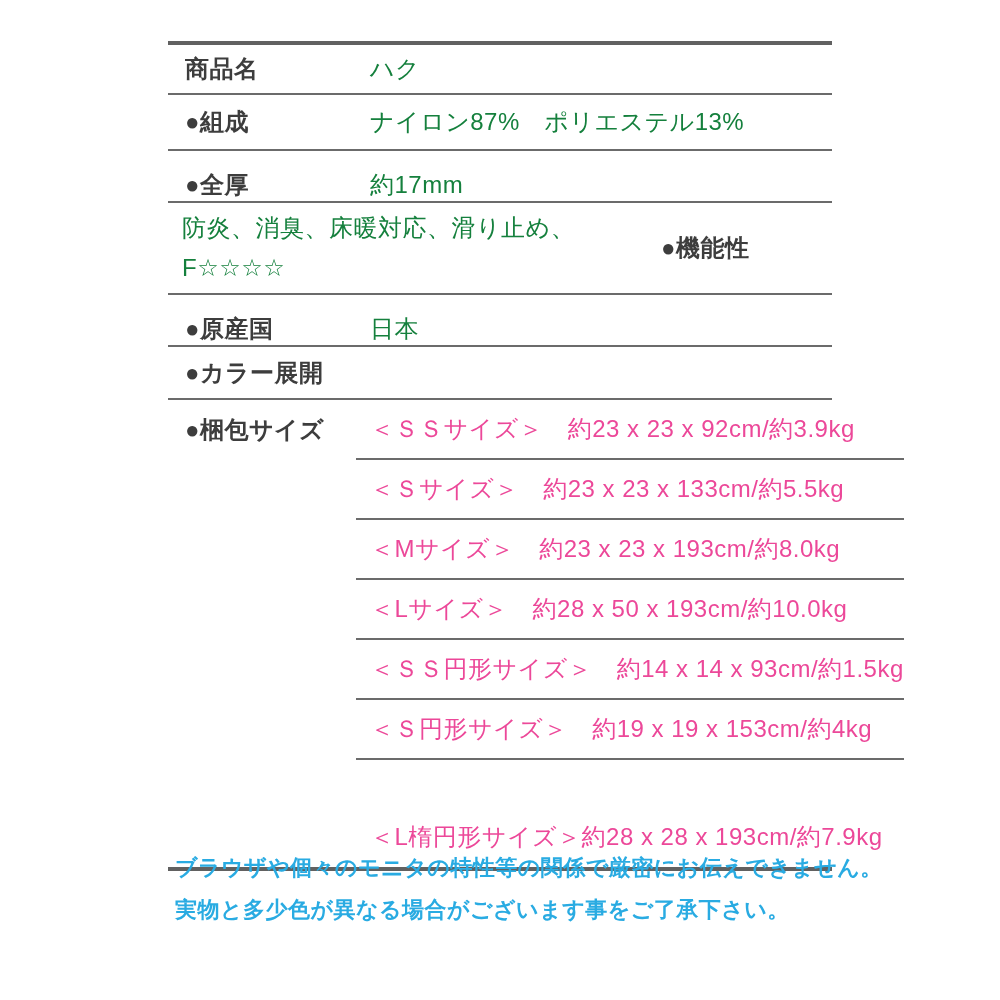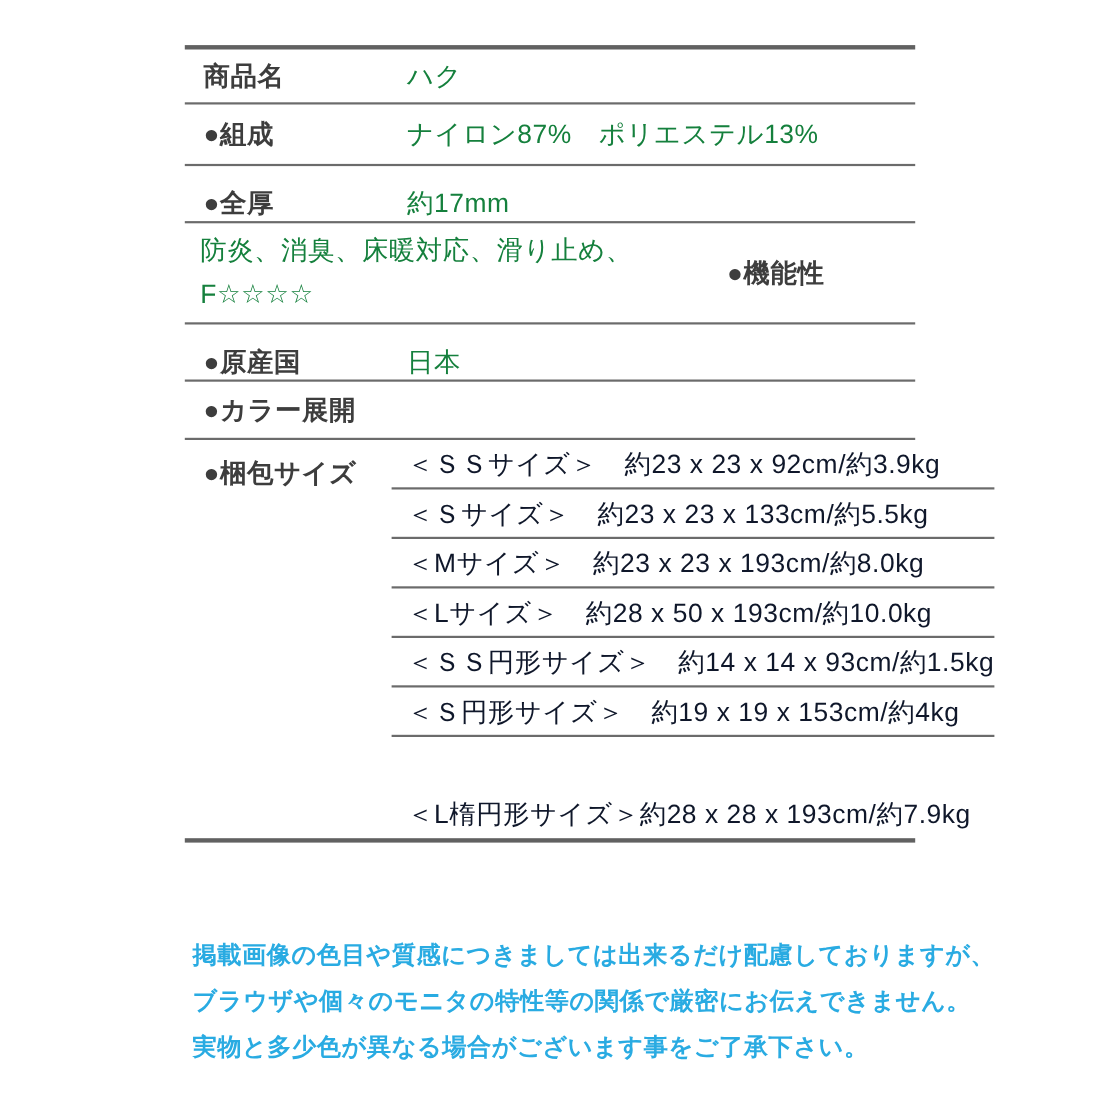--- a/index.html
+++ b/index.html
@@ -49,25 +49,25 @@
     align-items: flex-start;
     justify-content: center;
     line-height: 40px;
   }
   .row.packing .cell.label {
     align-items: flex-start;
     padding-top: 14px;
   }
   .packing-items { flex: 1; }
   .packing-item {
-    height: 45px;
+    height: 60px;
     display: flex; align-items: center;
     padding-left: 14px;
     border-bottom: 2px solid #6b6b6b;
-    color: #0f172a;
+    color: #ec4899;
     white-space: nowrap;
     box-sizing: border-box;
   }
   .packing-item.last { border-bottom: none; margin-top: 47px; }
 
   
   .notice {
     position: absolute;
     left: 175px; top: 847px;
     font-size: 22px;
@@ -126,18 +126,17 @@
         <div class="packing-item">＜Lサイズ＞　約28 x 50 x 193cm/約10.0kg</div>
         <div class="packing-item">＜ＳＳ円形サイズ＞　約14 x 14 x 93cm/約1.5kg</div>
         <div class="packing-item">＜Ｓ円形サイズ＞　約19 x 19 x 153cm/約4kg</div>
         <div class="packing-item last">＜L楕円形サイズ＞約28 x 28 x 193cm/約7.9kg</div>
       </div>
     </div>
 
   </div>
 
   <div class="notice">
-    <div class="notice-line">掲載画像の色目や質感につきましては出来るだけ配慮しておりますが、</div>
     <div class="notice-line">ブラウザや個々のモニタの特性等の関係で厳密にお伝えできません。</div>
     <div class="notice-line">実物と多少色が異なる場合がございます事をご了承下さい。</div>
   </div>
 
 </div>
 
 </body></html>

